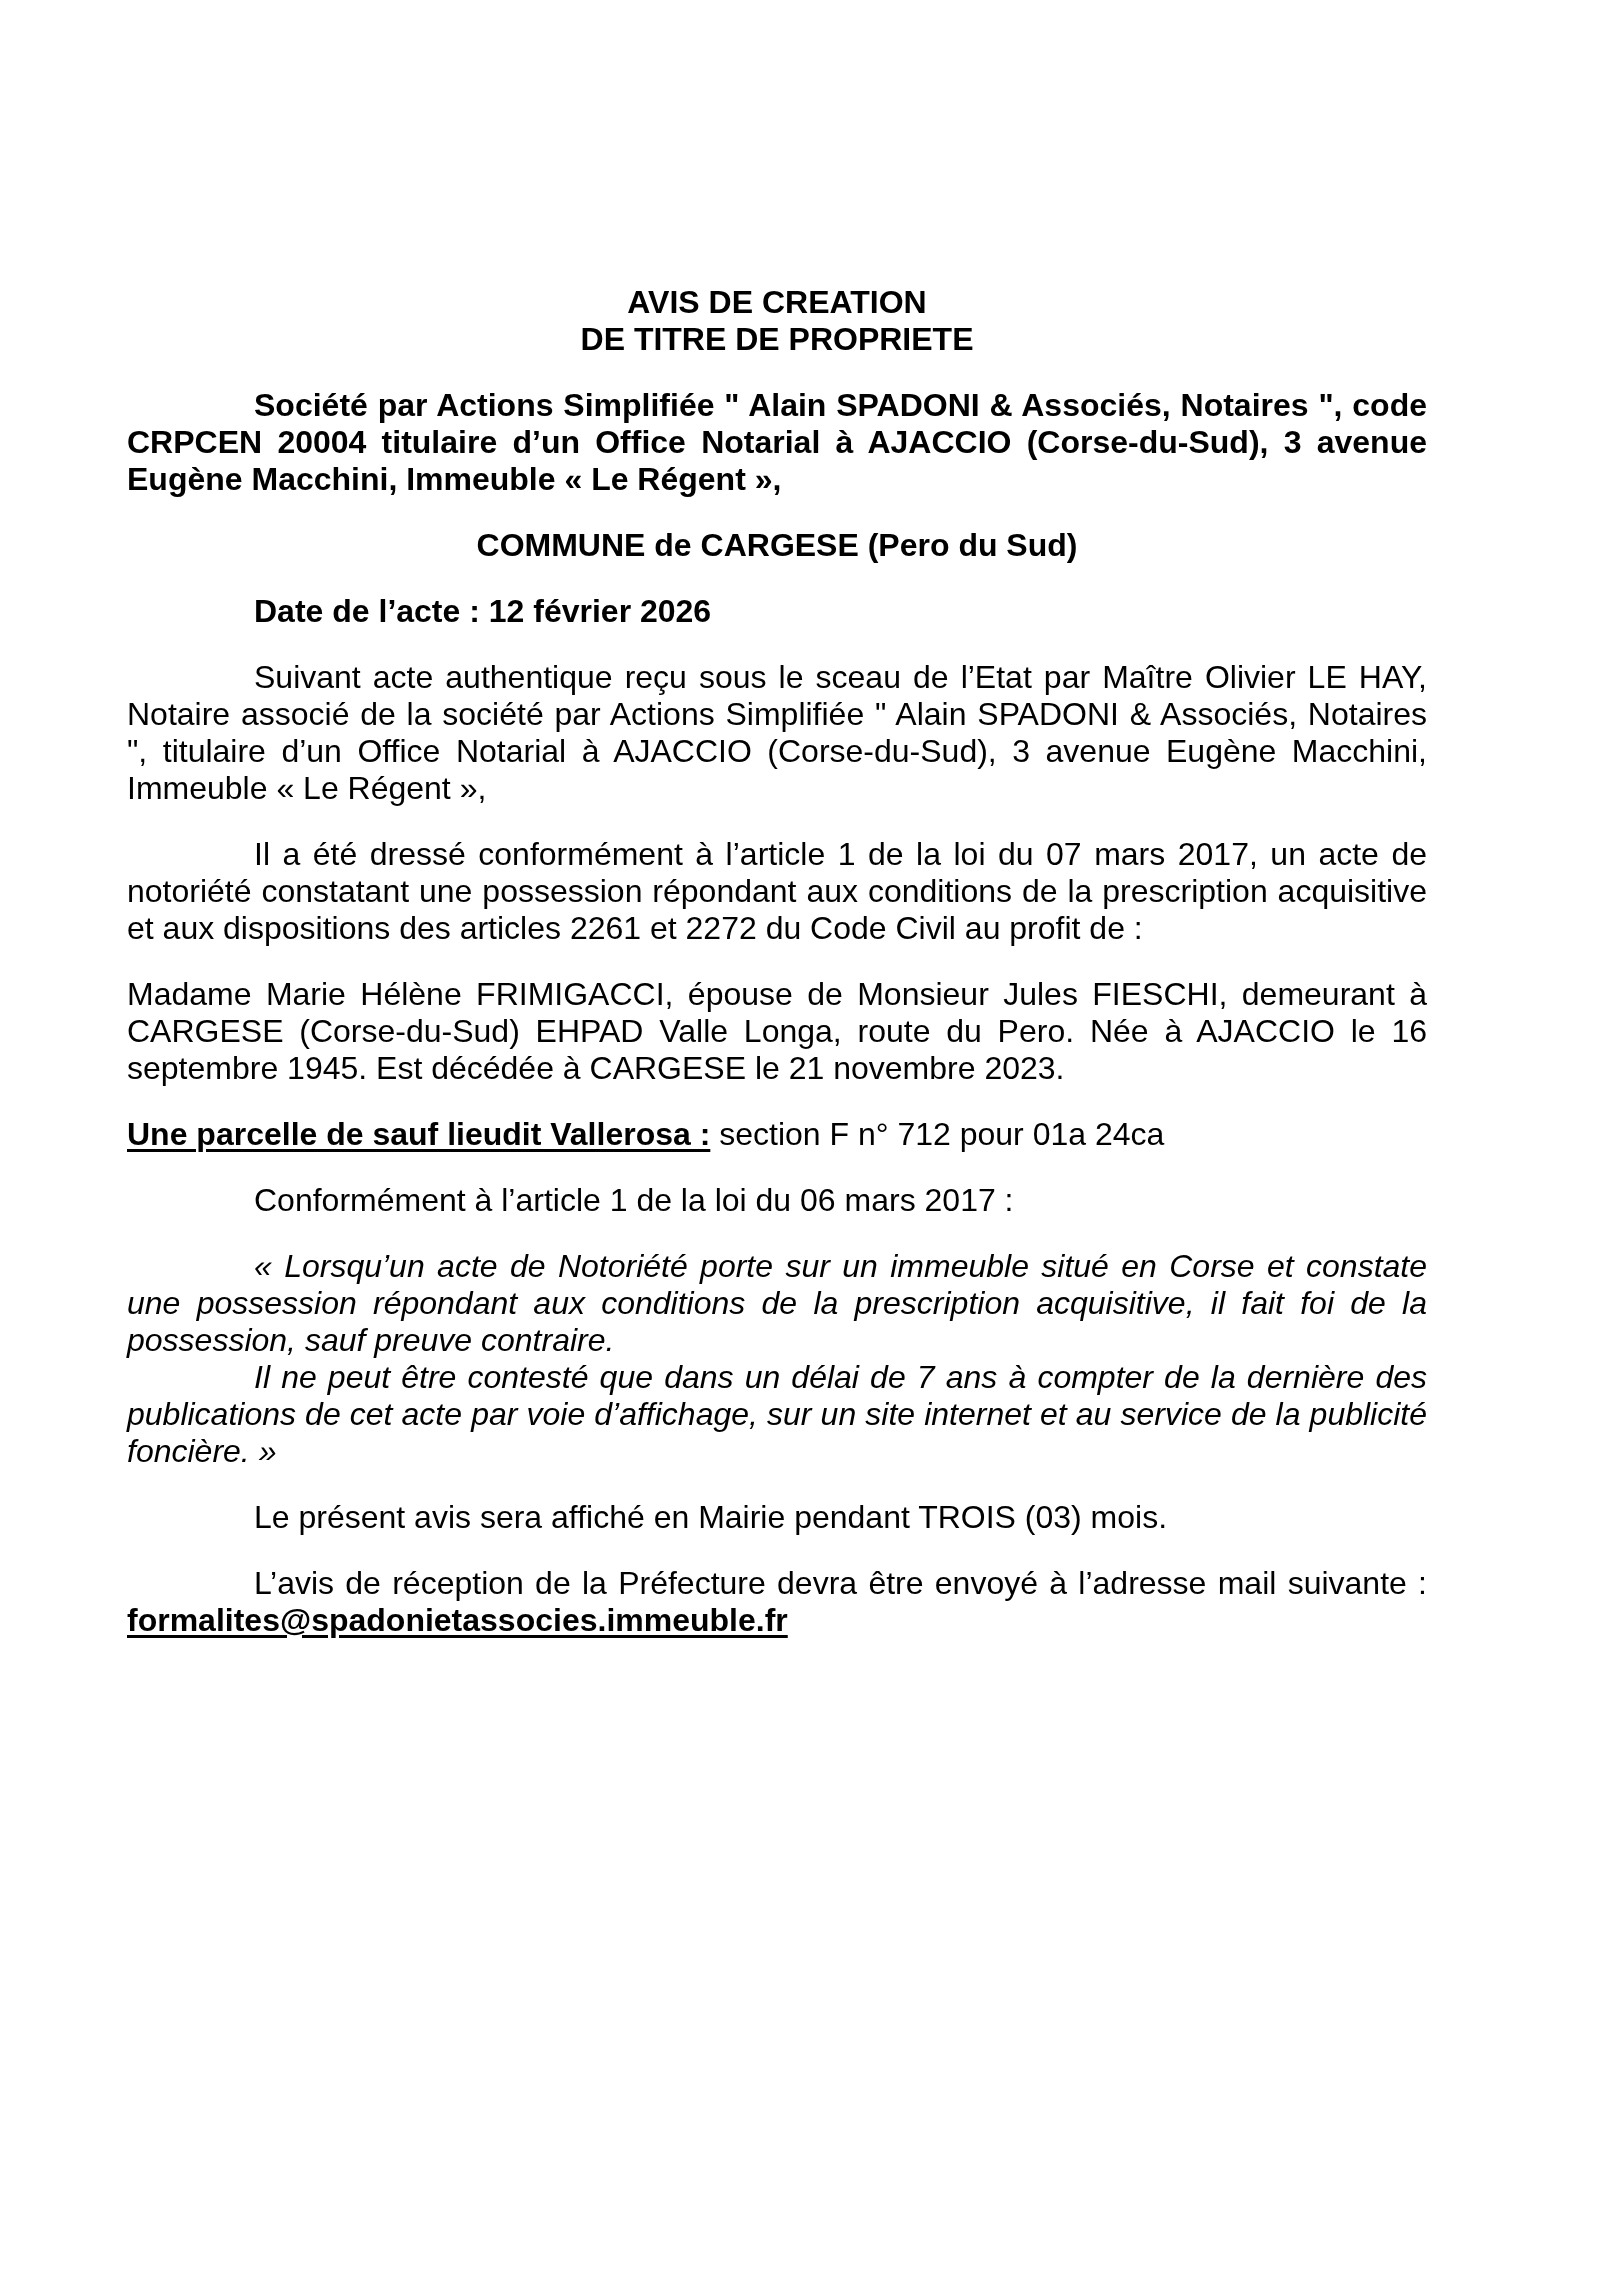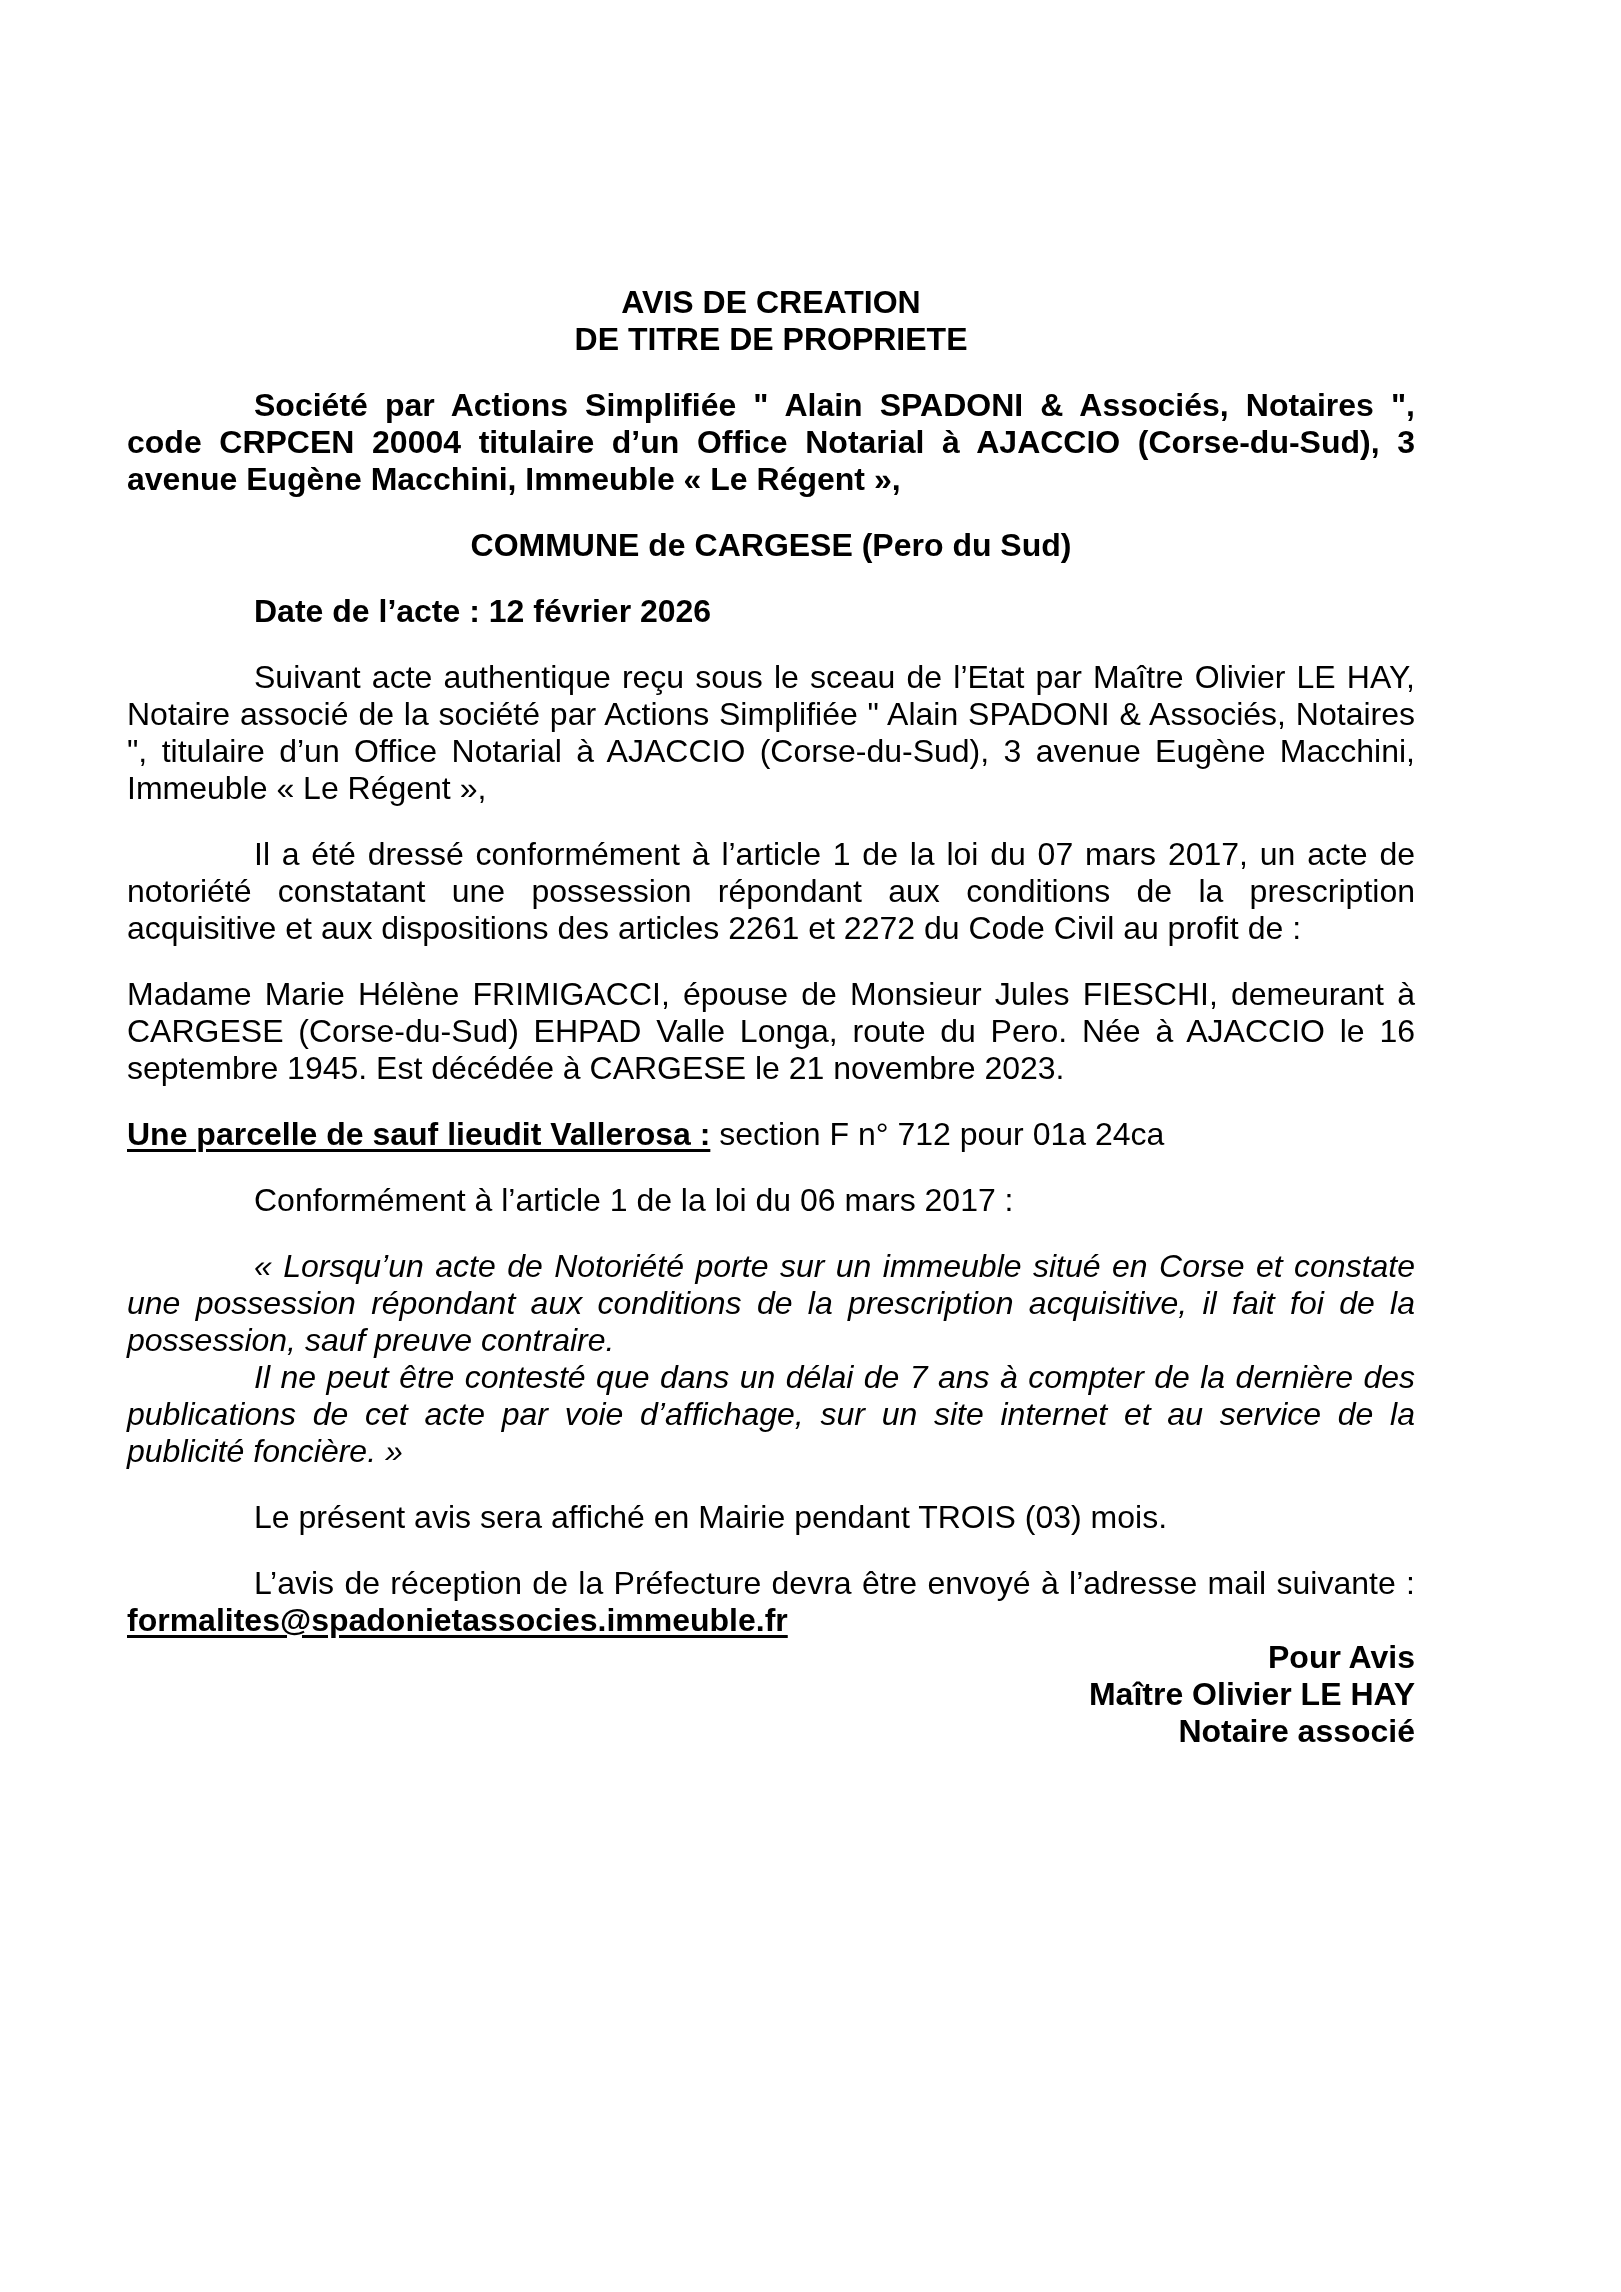--- a/index.html
+++ b/index.html
@@ -19,21 +19,21 @@
     overflow: hidden;
     box-sizing: border-box;
   }
   .content {
     position: absolute;
     left: 127px;
     top: 284px;
     width: 1300px;
   }
   .content p, .content .block {
-    margin: 0 12px 29px 0;
+    margin: 0 0 29px 0;
     padding: 0;
   }
   .just   { text-align: justify; text-justify: inter-word; }
   .indent { text-indent: 127px; }
   .center { text-align: center; }
   .right  { text-align: right; }
   .b      { font-weight: bold; }
   .i      { font-style: italic; }
   .u      { text-decoration: underline; text-decoration-thickness: 2.5px; text-underline-offset: 3.9px; }
   .tight  { margin-bottom: 0 !important; }
@@ -71,21 +71,16 @@
     <p class="just indent i tight">« Lorsqu’un acte de Notoriété porte sur un immeuble situé en Corse et constate une possession répondant aux conditions de la prescription acquisitive, il fait foi de la possession, sauf preuve contraire.</p>
     <p class="just indent i">Il ne peut être contesté que dans un délai de 7 ans à compter de la dernière des publications de cet acte par voie d’affichage, sur un site internet et au service de la publicité foncière. »</p>
 
     <p class="indent">Le présent avis sera affiché en Mairie pendant TROIS (03) mois.</p>
 
     <p class="just indent tight">
       <span>L’avis de réception de la Préfecture devra être envoyé à l’adresse mail suivante :</span>
       <span class="b u">formalites@spadonietassocies.immeuble.fr</span>
     </p>
 
-    <div class="block right b">
-      <div>Pour Avis</div>
-      <div>Maître Olivier LE HAY</div>
-      <div>Notaire associé</div>
-    </div>
 
   </div>
 </div>
 
 
 </body></html>

